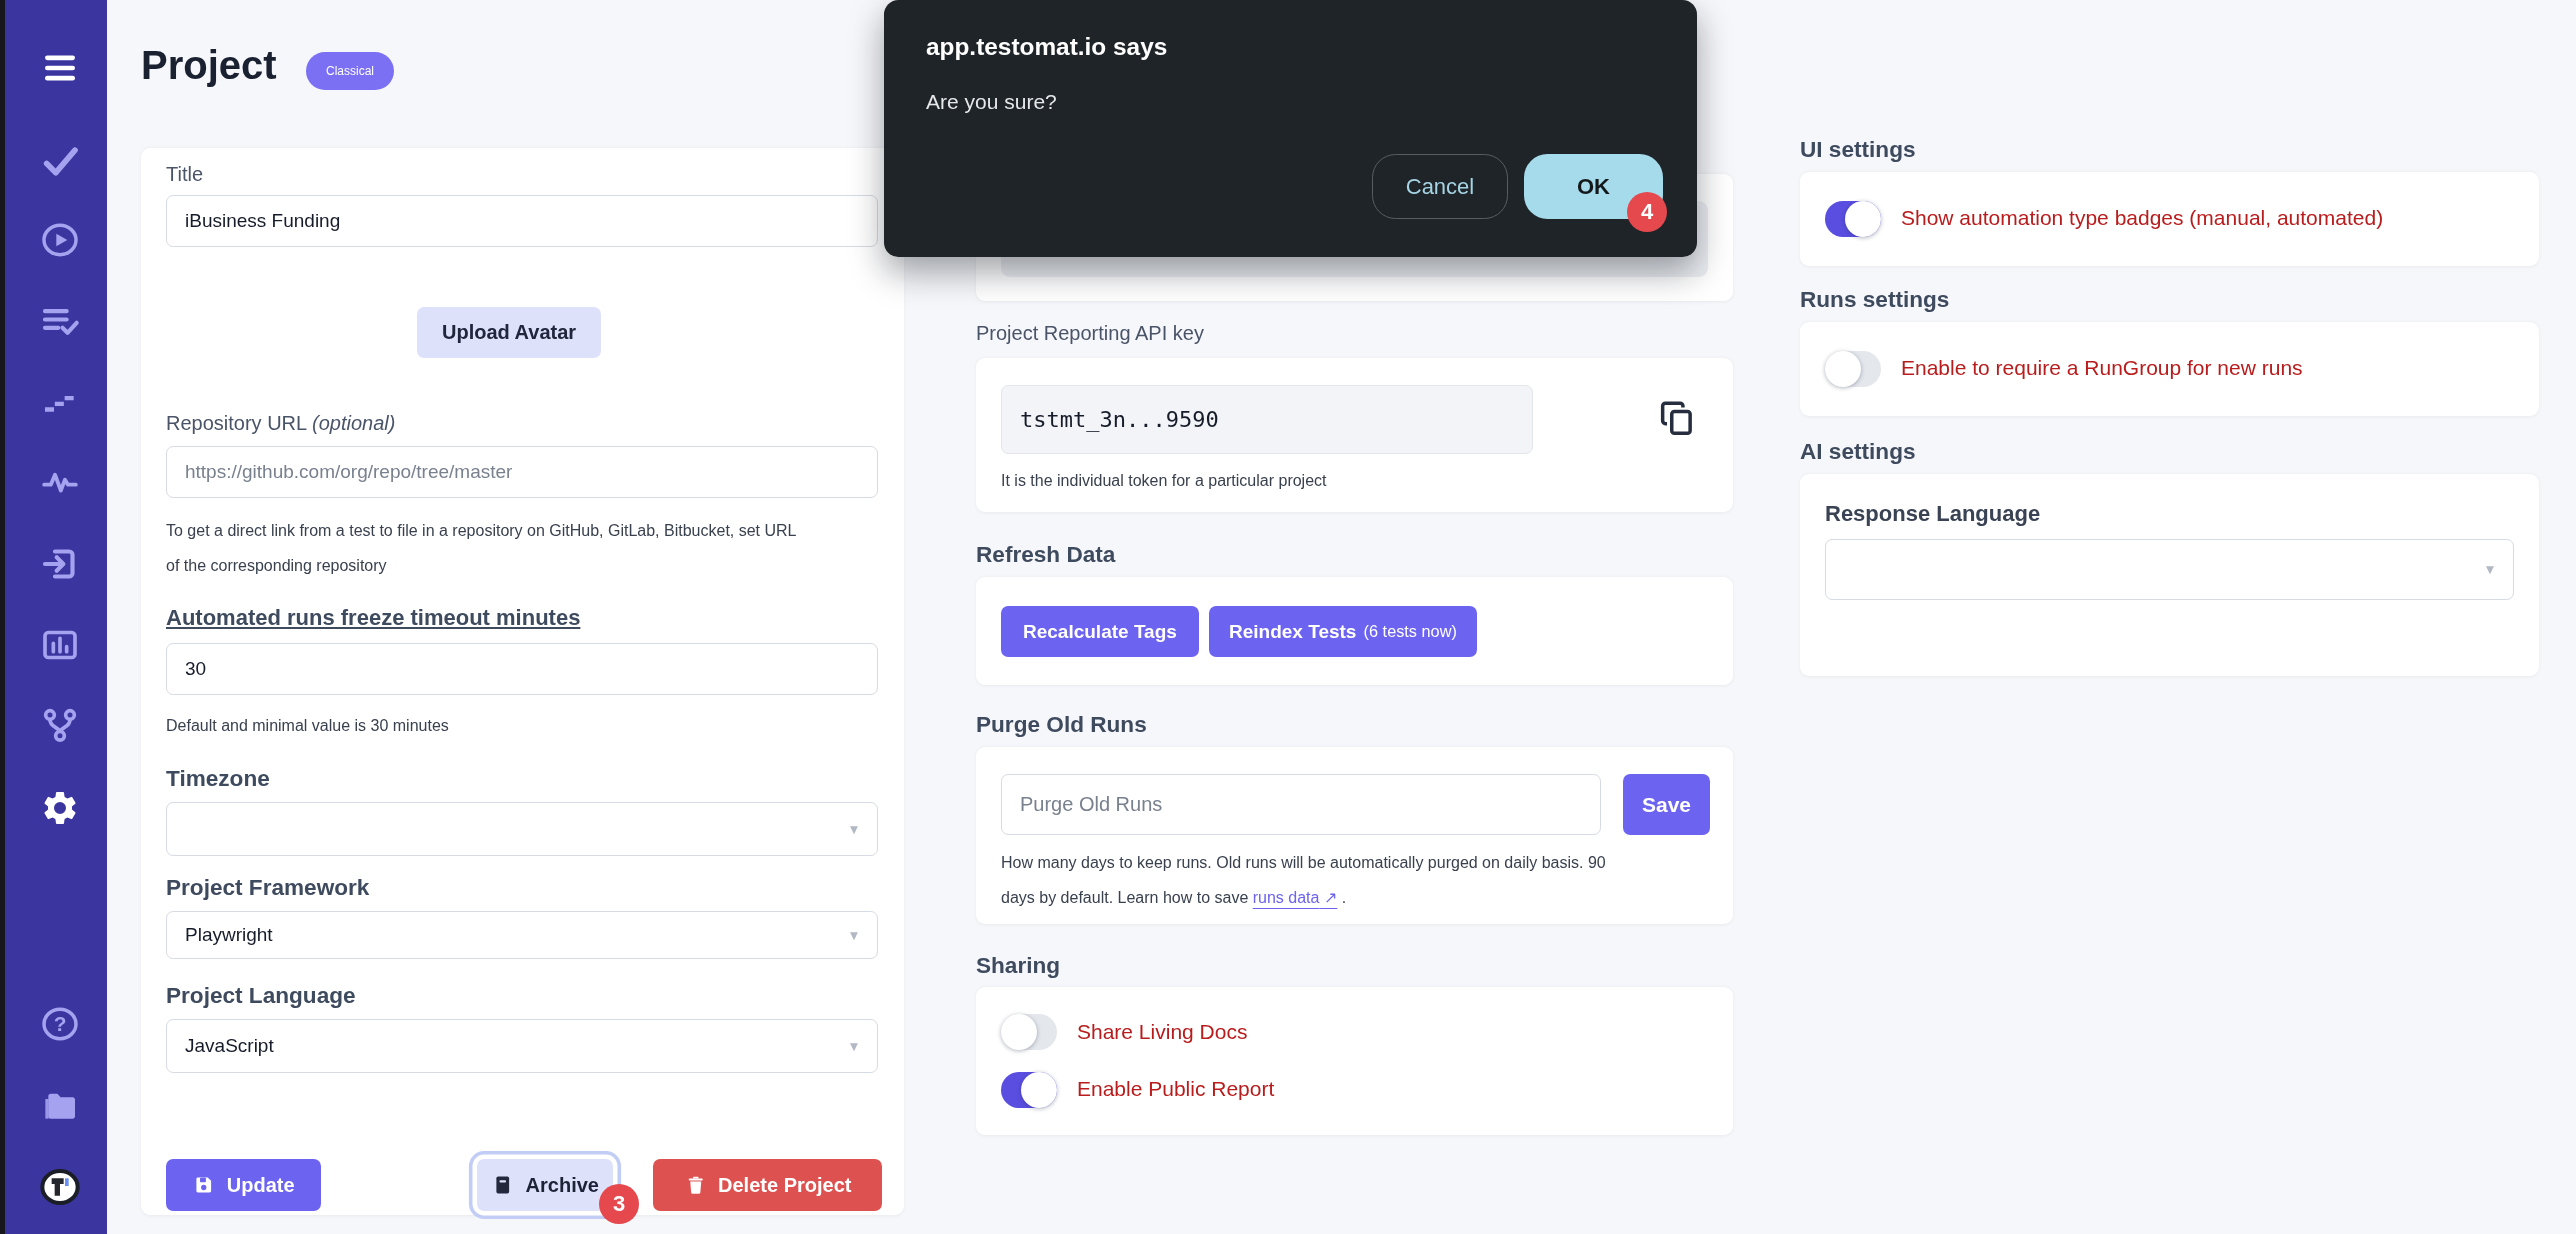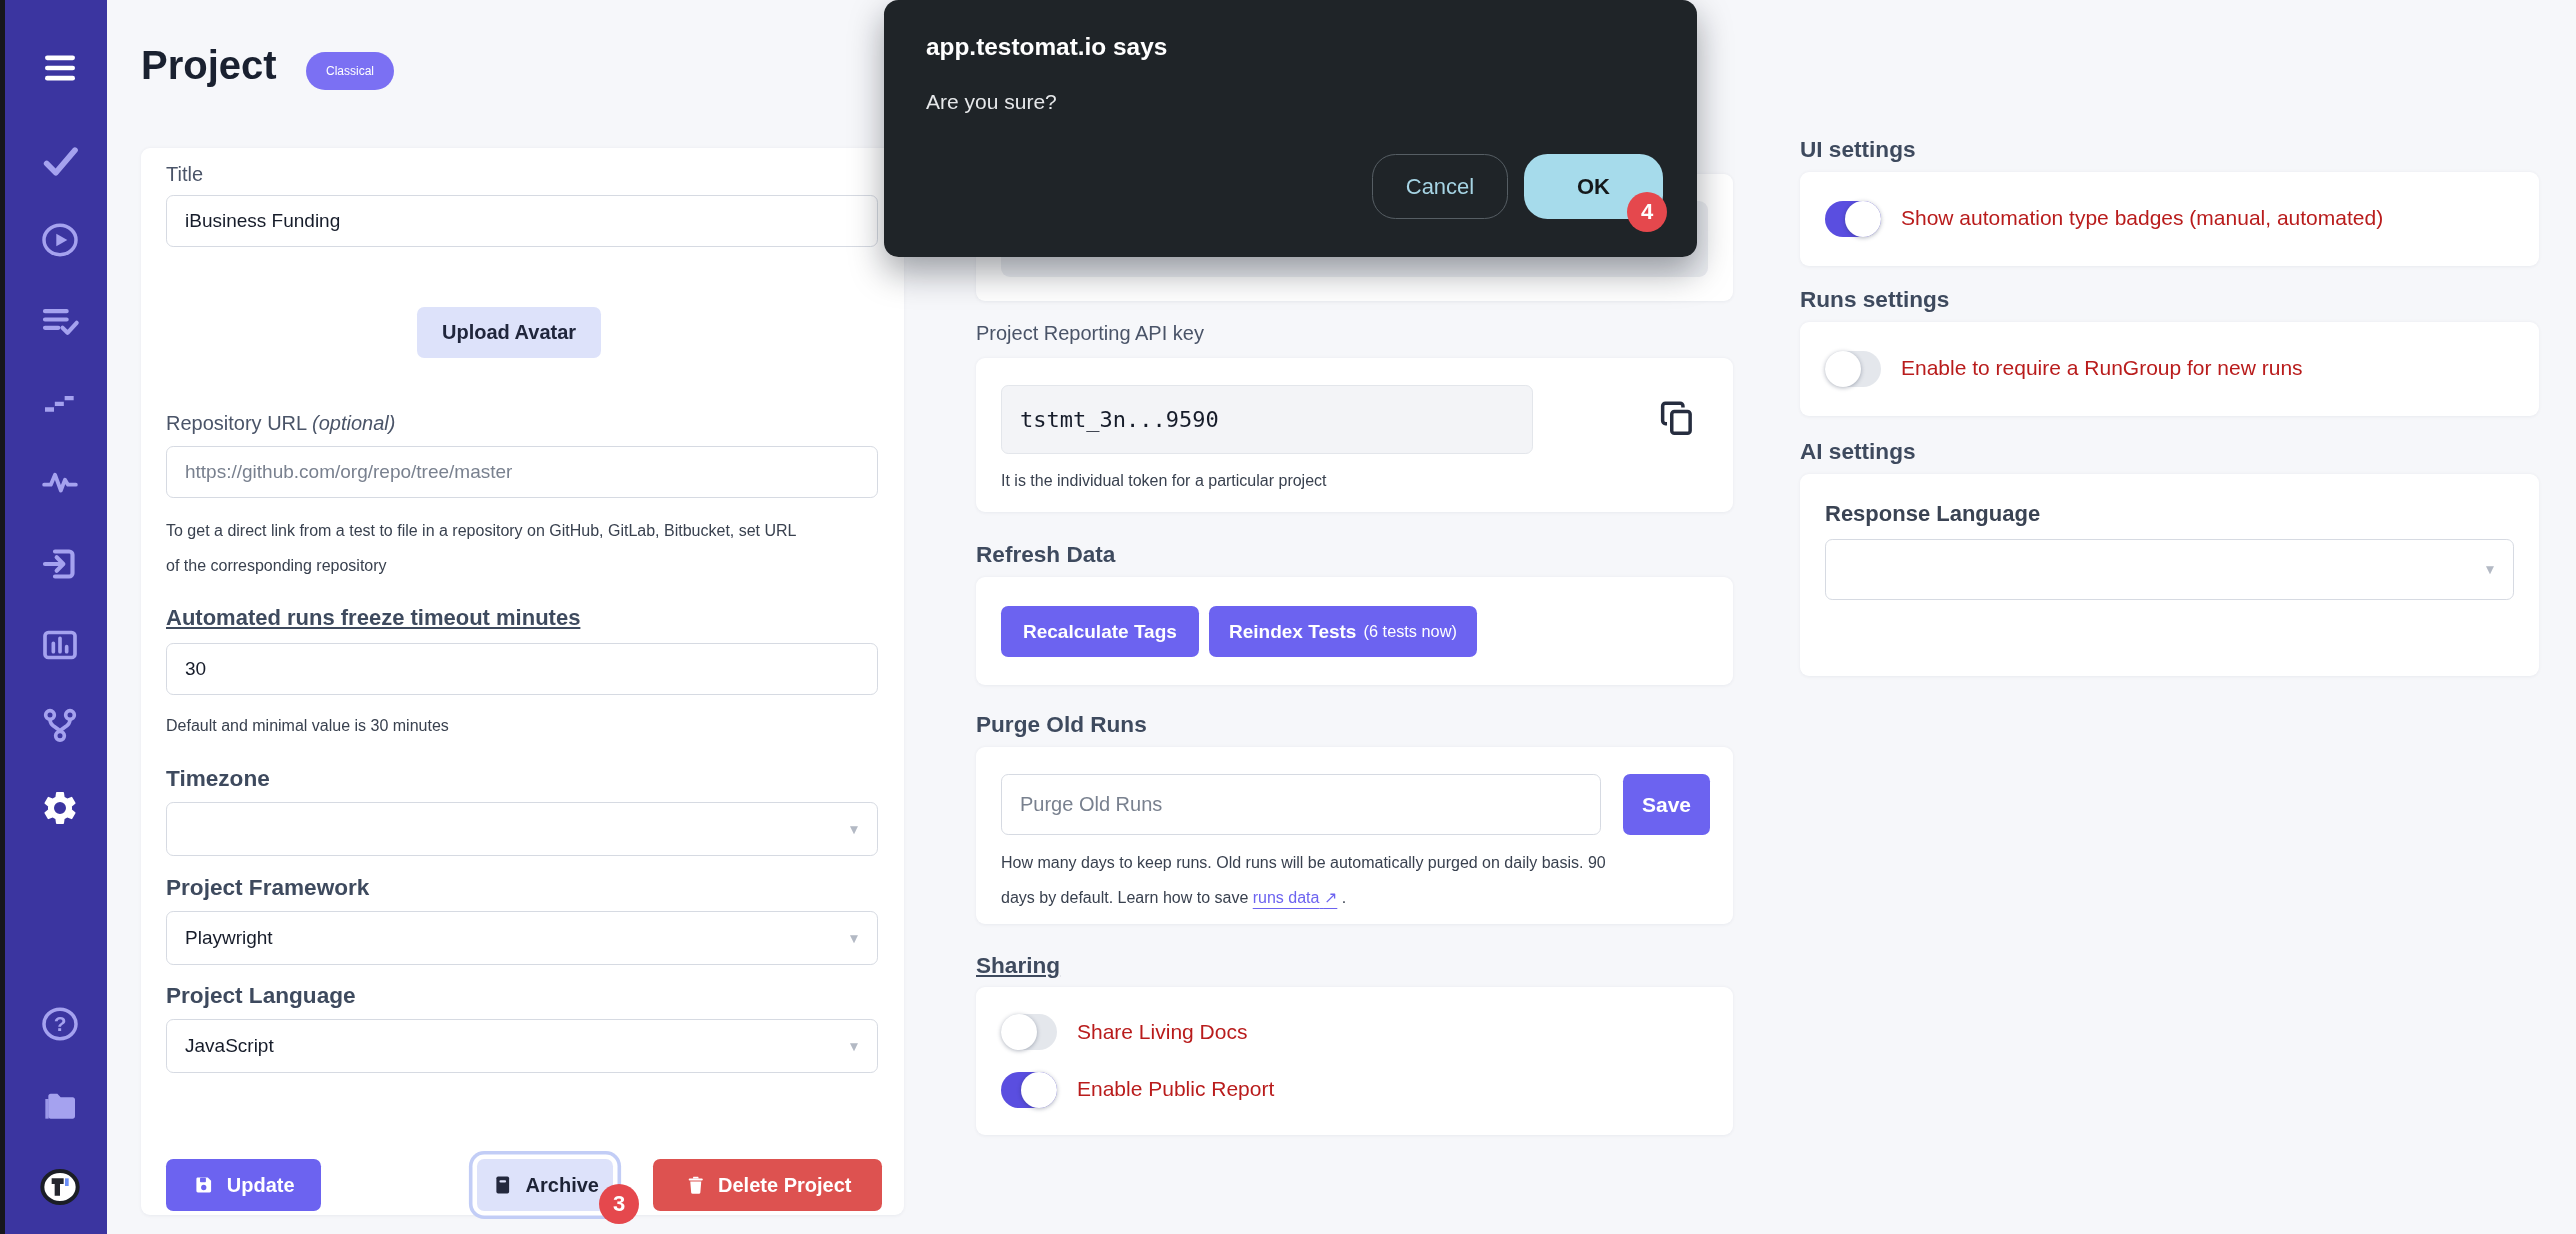--- a/index.html
+++ b/index.html
@@ -182,21 +182,21 @@
     <input class="tinput" style="left: 25px; top: 495px; width: 712px; height: 52px;" value="30">
     <div class="help" style="left:25px; top:569px;">Default and minimal value is 30 minutes</div>
 
     <div class="sec-label" style="left:25px; top:618px;">Timezone</div>
     <div class="selectbox" style="left:25px; top:654px; width:712px; height:54px;">
       <span></span>
       <span class="chev">▼</span>
     </div>
 
     <div class="sec-label" style="left:25px; top:727px;">Project Framework</div>
-    <div class="selectbox" style="left:25px; top:763px; width:712px; height:54px;">
+    <div class="selectbox" style="left:25px; top:763px; width:712px; height:48px;">
       <span>Playwright</span>
       <span class="chev">▼</span>
     </div>
 
     <div class="sec-label" style="left:25px; top:835px;">Project Language</div>
     <div class="selectbox" style="left:25px; top:871px; width:712px; height:54px;">
       <span>JavaScript</span>
       <span class="chev">▼</span>
     </div>
 
@@ -263,21 +263,21 @@
       <span>How many days to keep runs. Old runs will be automatically purged on daily basis.</span> <span class="b">90</span>
     </div>
     <div class="help" style="left:25px; top:141px;">
       <span class="b">days by default.</span>
       <span>Learn how to save</span>
       <span class="link"><span>runs data</span>&nbsp;<span>↗</span></span>
       <span>.</span>
     </div>
   </section>
 
-  <div class="sec-label" style="left:976px; top:953px;text-decoration:underline;">Sharing</div>
+  <div class="sec-label" style="left:976px; top:953px;">Sharing</div>
   <section class="card" style="left:976px; top:987px; width:757px; height:148px;">
     <div class="toggle" style="left:25px; top:27px;">
         <div class="knob"></div>
       </div>
     <div class="toggle-label" style="left:101px; top:33px;">Share Living Docs</div>
     <div class="toggle on" style="left:25px; top:85px;">
         <div class="knob"></div>
       </div>
     <div class="toggle-label" style="left:101px; top:90px;">Enable Public Report</div>
   </section>

